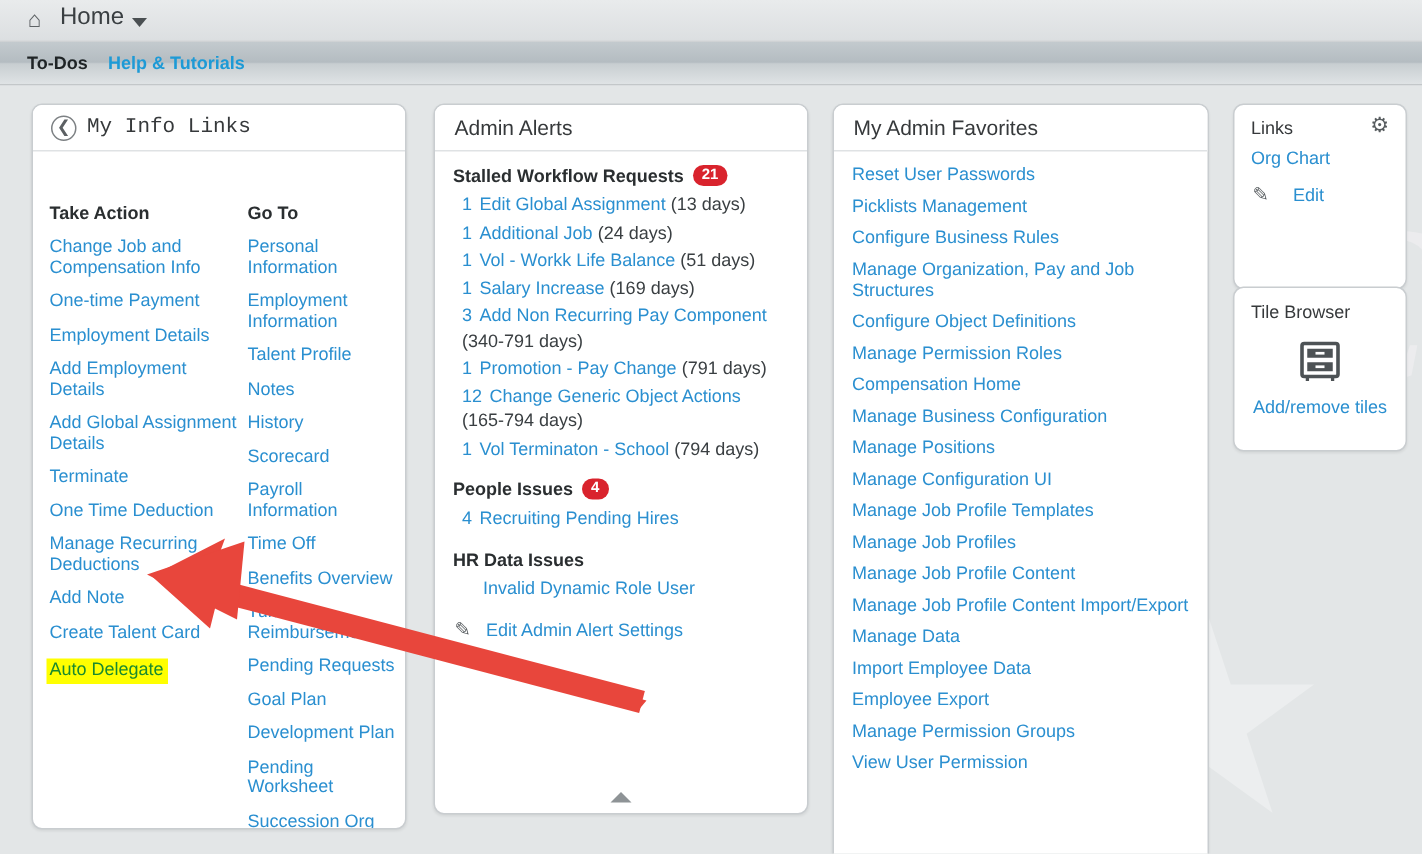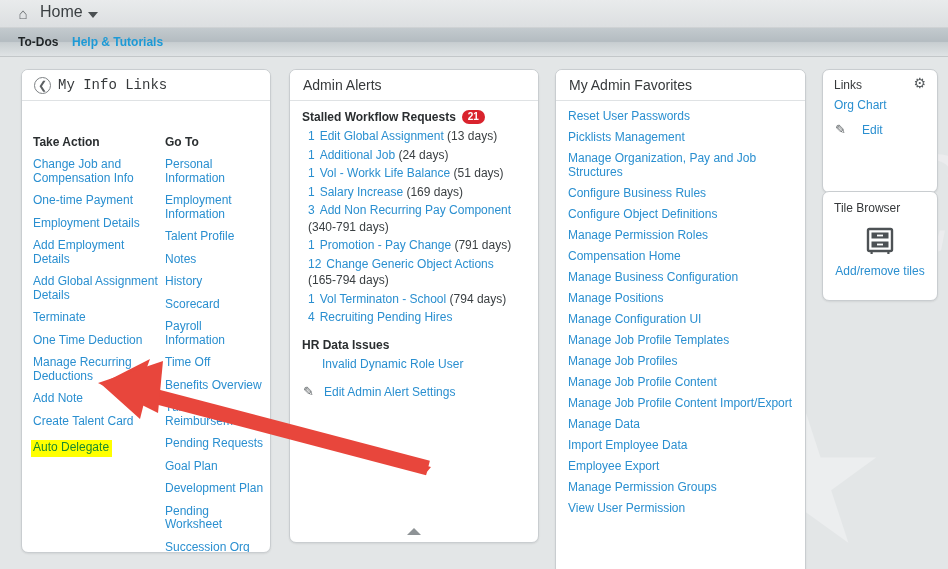--- a/index.html
+++ b/index.html
@@ -338,20 +338,24 @@
         <div class="alert-row">
           <span class="cnt">1</span><span class="nm">Promotion - Pay Change</span> <span class="dys">(791 days)</span>
         </div>
         <div class="alert-row">
           <span class="cnt">12</span><span class="nm">Change Generic Object Actions</span> <span class="dys">(165-794 days)</span>
         </div>
         <div class="alert-row">
           <span class="cnt">1</span><span class="nm">Vol Terminaton - School</span> <span class="dys">(794 days)</span>
         </div>
 
+        <div class="sec-head spaced">
+          <span>People Issues</span>
+          <span class="badge">4</span>
+        </div>
         <div class="alert-row">
           <span class="cnt">4</span><span class="nm">Recruiting Pending Hires</span>
         </div>
 
         <div class="sec-head spaced">
           <span>HR Data Issues</span>
         </div>
         <div class="plain-row">
           <a>Invalid Dynamic Role User</a>
         </div>
@@ -365,22 +369,22 @@
       </div>
     </div>
 
     <div class="panel" id="panel-fav">
       <div class="panel-head">
         <span class="panel-title">My Admin Favorites</span>
       </div>
       <div class="fav-body">
         <a class="fav-lnk">Reset User Passwords</a>
         <a class="fav-lnk">Picklists Management</a>
+        <a class="fav-lnk">Configure Business Rules</a>
         <a class="fav-lnk">Manage Organization, Pay and Job Structures</a>
-        <a class="fav-lnk">Configure Business Rules</a>
         <a class="fav-lnk">Configure Object Definitions</a>
         <a class="fav-lnk">Manage Permission Roles</a>
         <a class="fav-lnk">Compensation Home</a>
         <a class="fav-lnk">Manage Business Configuration</a>
         <a class="fav-lnk">Manage Positions</a>
         <a class="fav-lnk">Manage Configuration UI</a>
         <a class="fav-lnk">Manage Job Profile Templates</a>
         <a class="fav-lnk">Manage Job Profiles</a>
         <a class="fav-lnk">Manage Job Profile Content</a>
         <a class="fav-lnk">Manage Job Profile Content Import/Export</a>

